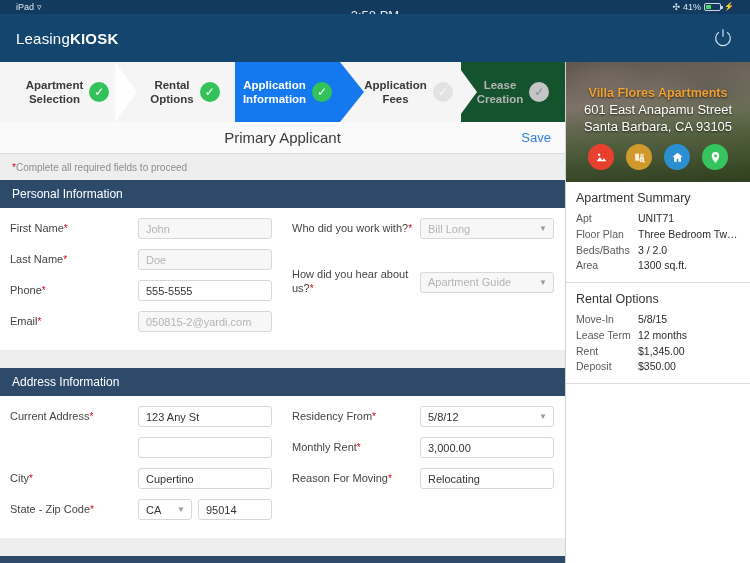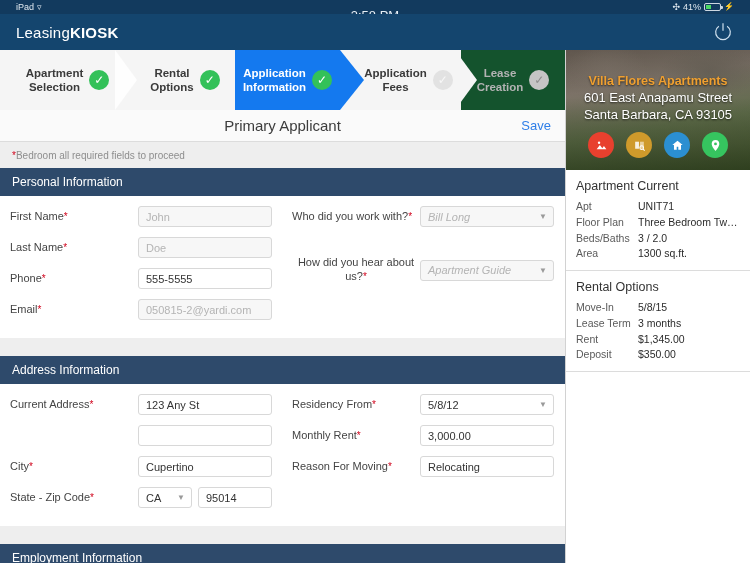--- a/index.html
+++ b/index.html
@@ -34,21 +34,21 @@
   }
   .battery::after {
     content: ""; position: absolute; right: -3px; top: 2px;
     width: 2px; height: 3px; background: #cdd8e2; border-radius: 0 1px 1px 0;
   }
   .battery i { display: block; height: 100%; width: 41%; background: #4cd964; }
   .bolt { font-size: 8px; line-height: 1; }
 
   
   .appbar {
-    height: 36px; background: #14456e;
+    height: 48px; background: #14456e;
     display: flex; align-items: center; padding: 0 16px;
     position: relative;
   }
   .logo { color: #fff; font-size: 15px; letter-spacing: .2px; }
   .logo .thin { font-weight: 300; }
   .logo .bold { font-weight: 700; }
   .power {
     margin-left: auto; width: 22px; height: 22px;
   }
 
@@ -99,38 +99,38 @@
   .star { color: #d0021b; font-size: 10px; }
 
   
   .sechead {
     height: 28px; background: #2e4a6b; color: #ffffff;
     display: flex; align-items: center; padding: 0 12px; font-size: 12px;
   }
   .secbody { padding: 8px 0 10px 0; display: flex; }
   .col { width: 282px; padding: 0 10px; }
   .frow { display: flex; align-items: center; height: 25px; margin-bottom: 6px; }
-  .frow.tall { height: 32px; align-items: center; text-align: center; }
+  .frow.tall { height: 32px; align-items: center; }
   .flabel { width: 128px; font-size: 11px; color: #444; line-height: 1.25; }
   .fctrl { flex: 1; }
   .inp {
     height: 21px; border: 1px solid #d8d8d8; border-radius: 3px;
     background: #fdfdfd; font-size: 11px; display: flex;
     align-items: center; padding: 0 7px; width: 100%;
   }
   .inp.ph { color: #b4b4b4; background: #f7f7f7; }
   .inp.val { color: #333; background: #ffffff; }
   .sel {
     height: 21px; border: 1px solid #d8d8d8; border-radius: 3px;
     background: #f7f7f7; font-size: 11px; display: flex;
     align-items: center; padding: 0 6px 0 7px; width: 100%;
     justify-content: space-between;
   }
   .sel.val { color: #333; background: #fff; }
-  .sel.ph { color: #b4b4b4; font-style: italic; }
+  .sel.ph { color: #b4b4b4; }
   .caret { font-size: 8px; color: #9a9a9a; }
   .zip-wrap { display: flex; gap: 6px; }
   .sel.small { width: 54px; flex: 0 0 54px; }
   .inp.zip { flex: 1; }
 
   .gap { height: 18px; background: #eeeeee; }
 
   
   .hero {
     height: 120px; position: relative; overflow: hidden;
@@ -251,21 +251,21 @@
         </div>
       </div>
 
       <div class="titlerow">
         <div class="pagetitle">Primary Applicant</div>
         <div class="save-link">Save</div>
       </div>
 
       <div class="reqnote">
         <span class="star">*</span>
-          <span>Bedroom all required fields to proceed</span>
+          <span>Complete all required fields to proceed</span>
       </div>
 
       <div class="sechead">
         <span>Personal Information</span>
       </div>
       <div class="secbody">
         <div class="col">
           <div class="frow">
             <div class="flabel"><span>First Name</span><span class="star">*</span></div>
             <div class="fctrl">
@@ -413,21 +413,21 @@
           <div class="cic green">
             <svg width="13" height="13" viewBox="0 0 24 24" fill="#fff">
               <path d="M12 2a7 7 0 0 0-7 7c0 5.2 7 13 7 13s7-7.8 7-13a7 7 0 0 0-7-7z"></path>
               <circle cx="12" cy="9" r="2.6" fill="#36c45f"></circle>
             </svg>
           </div>
         </div>
       </div>
 
       <div class="panel">
-        <h3>Apartment Current</h3>
+        <h3>Apartment Summary</h3>
         <div class="srow">
           <span class="skey">Apt</span>
           <span class="sval">UNIT71</span>
         </div>
         <div class="srow">
           <span class="skey">Floor Plan</span>
           <span class="sval">Three Bedroom Two Ba...</span>
         </div>
         <div class="srow">
           <span class="skey">Beds/Baths</span>
@@ -440,21 +440,21 @@
       </div>
 
       <div class="panel">
         <h3>Rental Options</h3>
         <div class="srow">
           <span class="skey">Move-In</span>
           <span class="sval">5/8/15</span>
         </div>
         <div class="srow">
           <span class="skey">Lease Term</span>
-          <span class="sval">3 months</span>
+          <span class="sval">12 months</span>
         </div>
         <div class="srow">
           <span class="skey">Rent</span>
           <span class="sval">$1,345.00</span>
         </div>
         <div class="srow">
           <span class="skey">Deposit</span>
           <span class="sval">$350.00</span>
         </div>
       </div>

